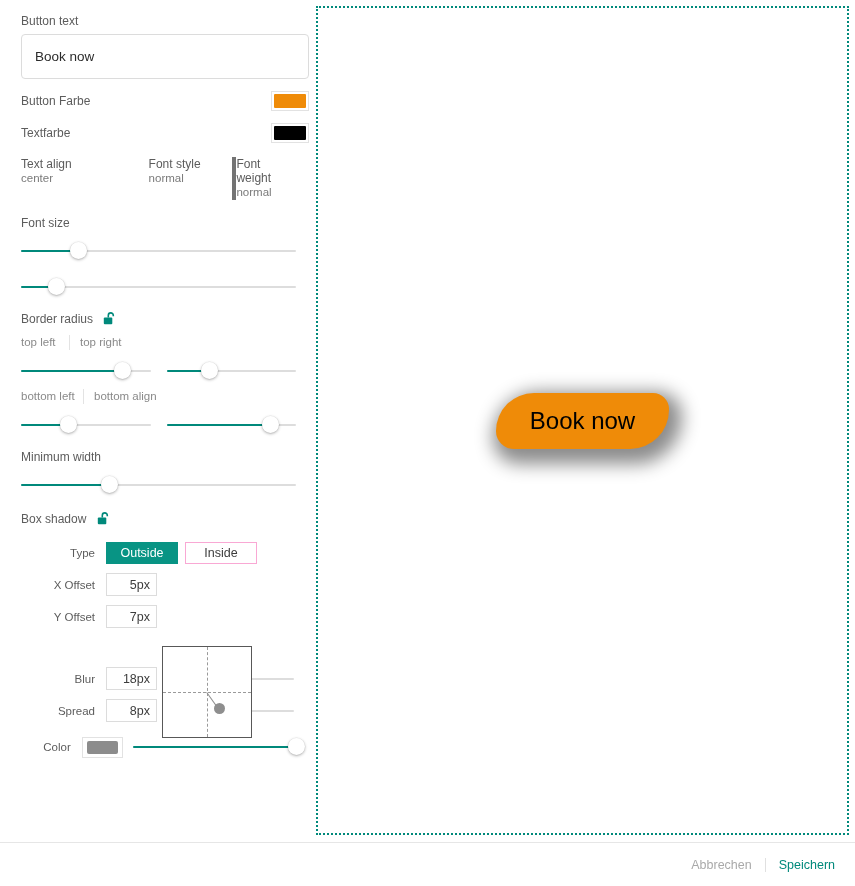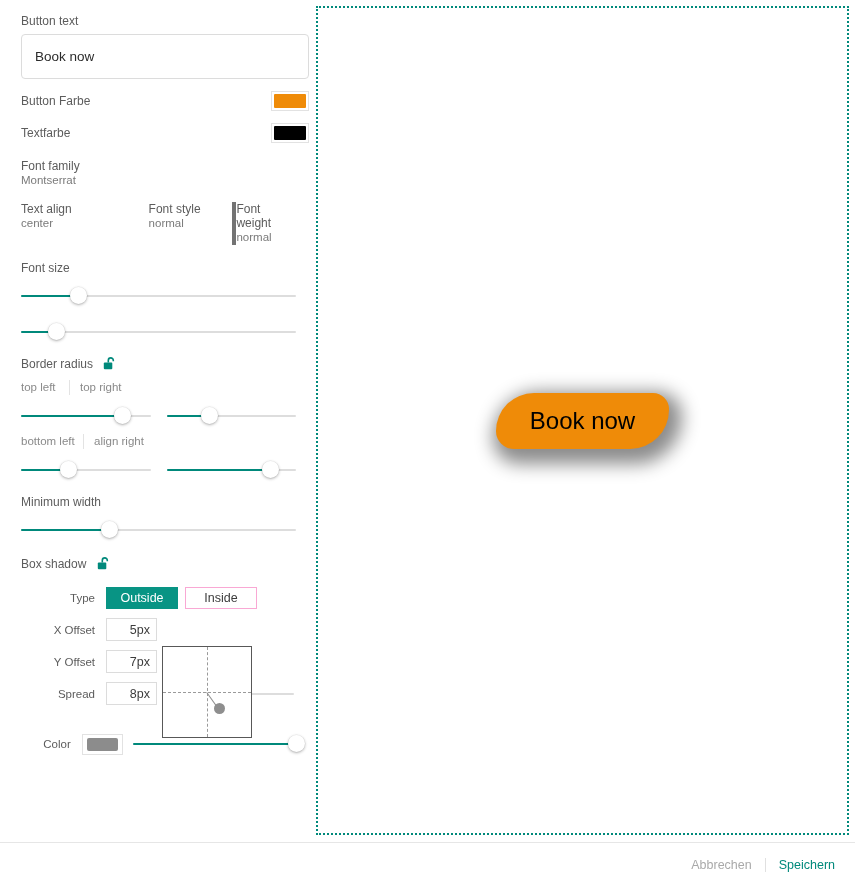--- a/index.html
+++ b/index.html
@@ -288,21 +288,21 @@
   .shadow-slider-row .slider {
     width: 127px;
     margin-top: 0;
     margin-left: 10px;
   }
 
   
   #color-row-shadow {
     display: flex;
     align-items: center;
-    margin-top: 28px;
+    margin-top: 14px;
     justify-content: flex-end;
   }
   #color-row-shadow .slider {
     width: 167px;
     margin-top: 0;
     margin-left: 10px;
   }
   .shadow-swatch {
     width: 42px;
     height: 21px;
@@ -358,24 +358,20 @@
       </span>
     </div>
 
     <div class="color-row">
       <span class="field-label">Textfarbe</span>
       <span class="swatch-box">
         <span class="swatch-fill" id="sw-text-color" style="background: rgb(0, 0, 0);"></span>
       </span>
     </div>
 
-    <div class="stack-field">
-      <div class="field-label">Font family</div>
-      <div class="value-label">Montserrat</div>
-    </div>
 
     <div class="triple-row">
       <div class="triple-cell c1">
         <div class="field-label">Text align</div>
         <div class="value-label">center</div>
       </div>
       <div class="triple-cell c2">
         <div class="field-label">Font style</div>
         <div class="value-label">normal</div>
       </div>
@@ -425,21 +421,21 @@
         </div>
         <div class="slider">
           <div class="rail"></div>
           <div class="fill" id="tr-fill" style="width: 33%;"></div>
           <div class="thumb" id="tr-thumb" style="left: 33%;"></div>
         </div>
       </div>
 
       <div class="radius-head">
         <span class="sub-label h1" style="width:62px;">bottom left</span>
-        <span class="sub-label h2">align right</span>
+        <span class="sub-label h2">bottom align</span>
       </div>
       <div class="radius-sliders">
         <div class="slider">
           <div class="rail"></div>
           <div class="fill" id="bl-fill" style="width: 37%;"></div>
           <div class="thumb" id="bl-thumb" style="left: 37%;"></div>
         </div>
         <div class="slider">
           <div class="rail"></div>
           <div class="fill" id="br-fill" style="width: 80%;"></div>
@@ -483,20 +479,31 @@
         </span>
       </div>
 
       <div class="bs-row">
         <span class="bs-label">Y Offset</span>
         <span class="num-input">
           <span>7px</span>
         </span>
       </div>
 
+      <div class="shadow-slider-row" style="margin-top:39px;">
+        <span class="bs-label">Blur</span>
+        <span class="num-input">
+          <span>18px</span>
+        </span>
+        <span class="slider">
+          <span class="rail"></span>
+          <span class="fill" id="bl2-fill" style="width: 17%;"></span>
+          <span class="thumb" id="bl2-thumb" style="left: 17%;"></span>
+        </span>
+      </div>
 
       <div class="shadow-slider-row">
         <span class="bs-label">Spread</span>
         <span class="num-input">
           <span>8px</span>
         </span>
         <span class="slider">
           <span class="rail"></span>
           <span class="fill" id="sp-fill" style="width: 5%;"></span>
           <span class="thumb" id="sp-thumb" style="left: 5%;"></span>

